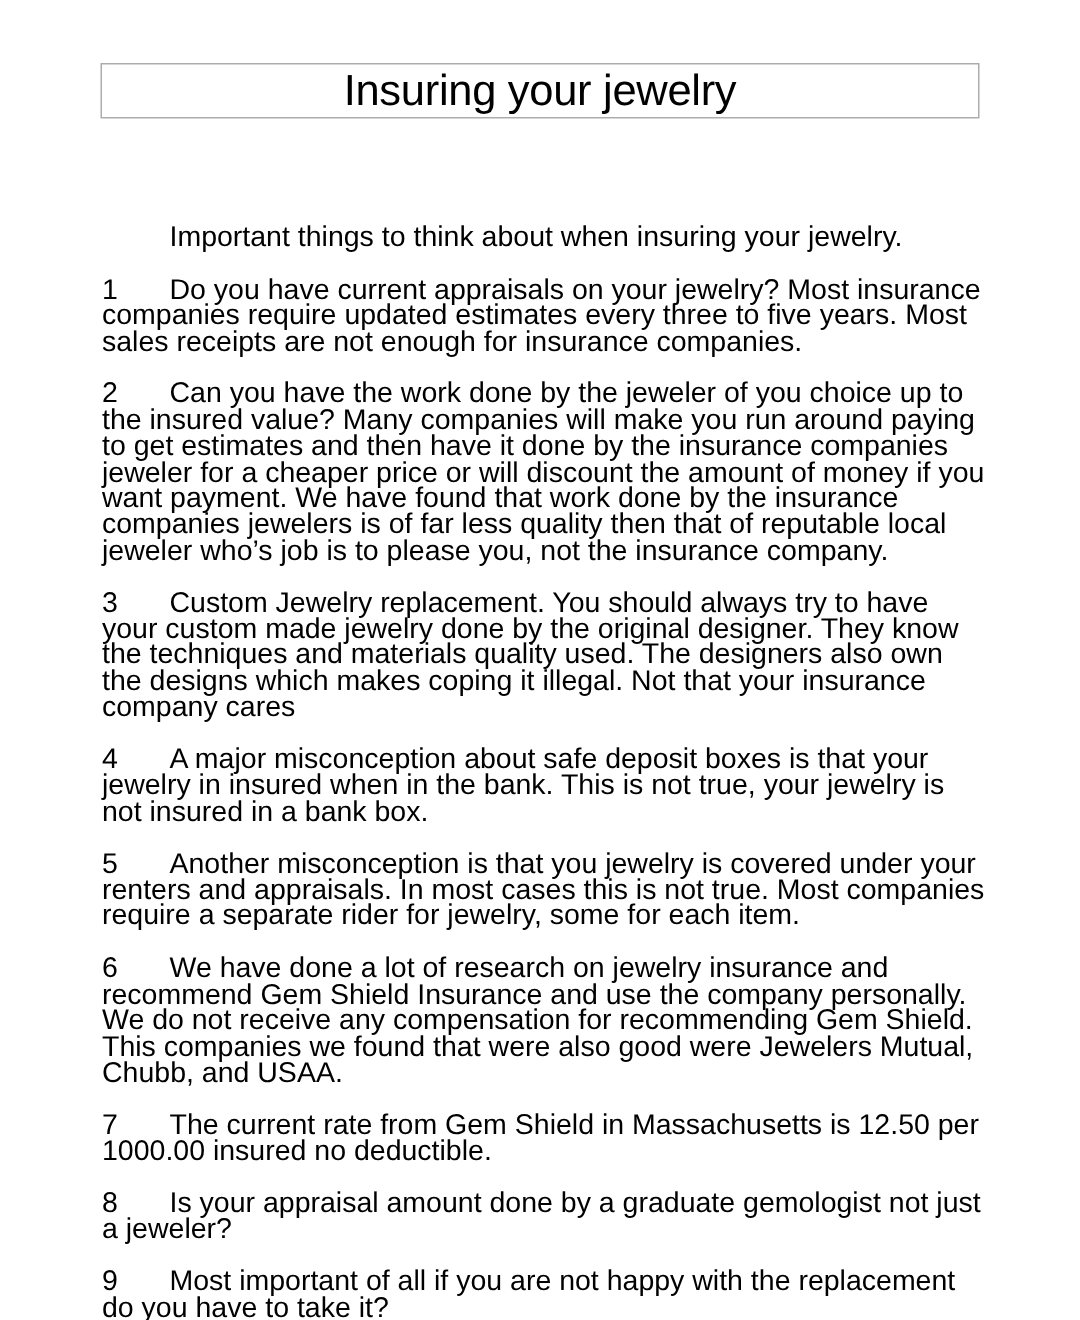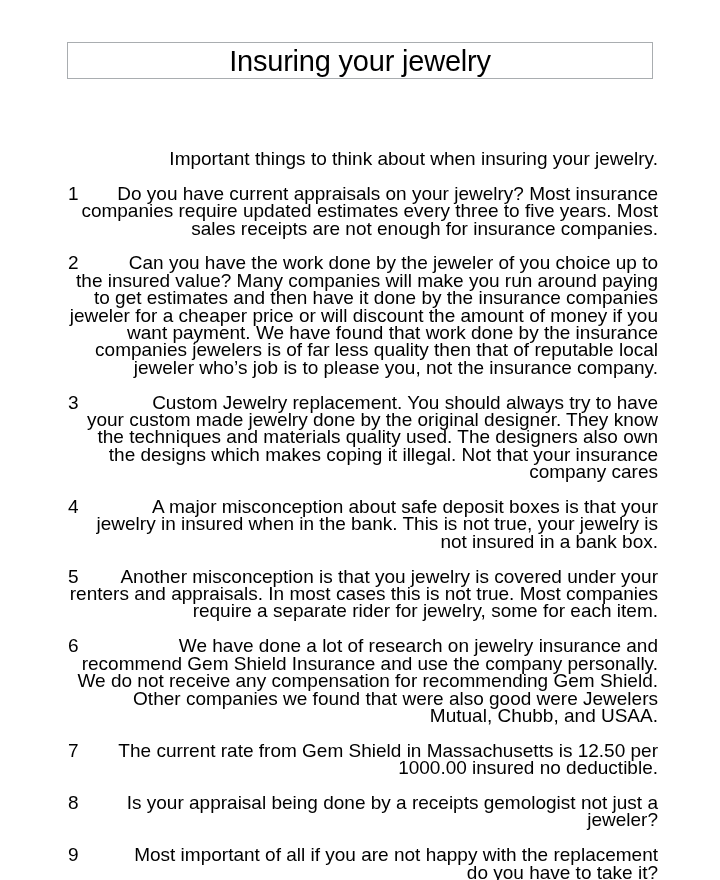--- a/index.html
+++ b/index.html
@@ -14,21 +14,20 @@
       overflow: hidden;
       font-family: "Liberation Sans", sans-serif;
       color: #000000;
     }
     .page {
       position: absolute;
       left: 0;
       top: 0;
       width: 720px;
       height: 880px;
-      text-align: right;
     }
     .title-box {
       position: absolute;
       left: 67px;
       top: 42px;
       width: 586px;
       height: 37px;
       border: 1px solid #a9adb0;
       box-sizing: border-box;
       display: flex;
@@ -101,31 +100,31 @@
       <span>A major misconception about safe deposit boxes is that your jewelry in insured when in the bank.  This is not true, your jewelry is not insured in a bank box.</span>
     </div>
 
     <div class="item">
       <span class="item-num">5</span>
       <span>Another misconception is that you jewelry is covered under your renters and appraisals.  In most cases this is not true.   Most companies require a separate rider for jewelry, some for each item.</span>
     </div>
 
     <div class="item">
       <span class="item-num">6</span>
-      <span>We have done a lot of research on jewelry insurance and recommend Gem Shield Insurance and use the company personally.  We do not receive any compensation for recommending Gem Shield.  Other companies we found that were also good were Jewelers Mutual, Chubb, and USAA.</span>
+      <span>We have done a lot of research on jewelry insurance and recommend Gem Shield Insurance and use the company personally.  We do not receive any compensation for recommending Gem Shield.  This companies we found that were also good were Jewelers Mutual, Chubb, and USAA.</span>
     </div>
 
     <div class="item">
       <span class="item-num">7</span>
       <span>The current rate from Gem Shield in Massachusetts is 12.50 per 1000.00 insured no deductible.</span>
     </div>
 
     <div class="item">
       <span class="item-num">8</span>
-      <span>Is your appraisal being done by a receipts gemologist not just a jeweler?</span>
+      <span>Is your appraisal amount done by a graduate gemologist not just a jeweler?</span>
     </div>
 
     <div class="item">
       <span class="item-num">9</span>
       <span>Most important of all if you are not happy with the replacement do you have to take it?</span>
     </div>
   </div>
 
 </div>
 

